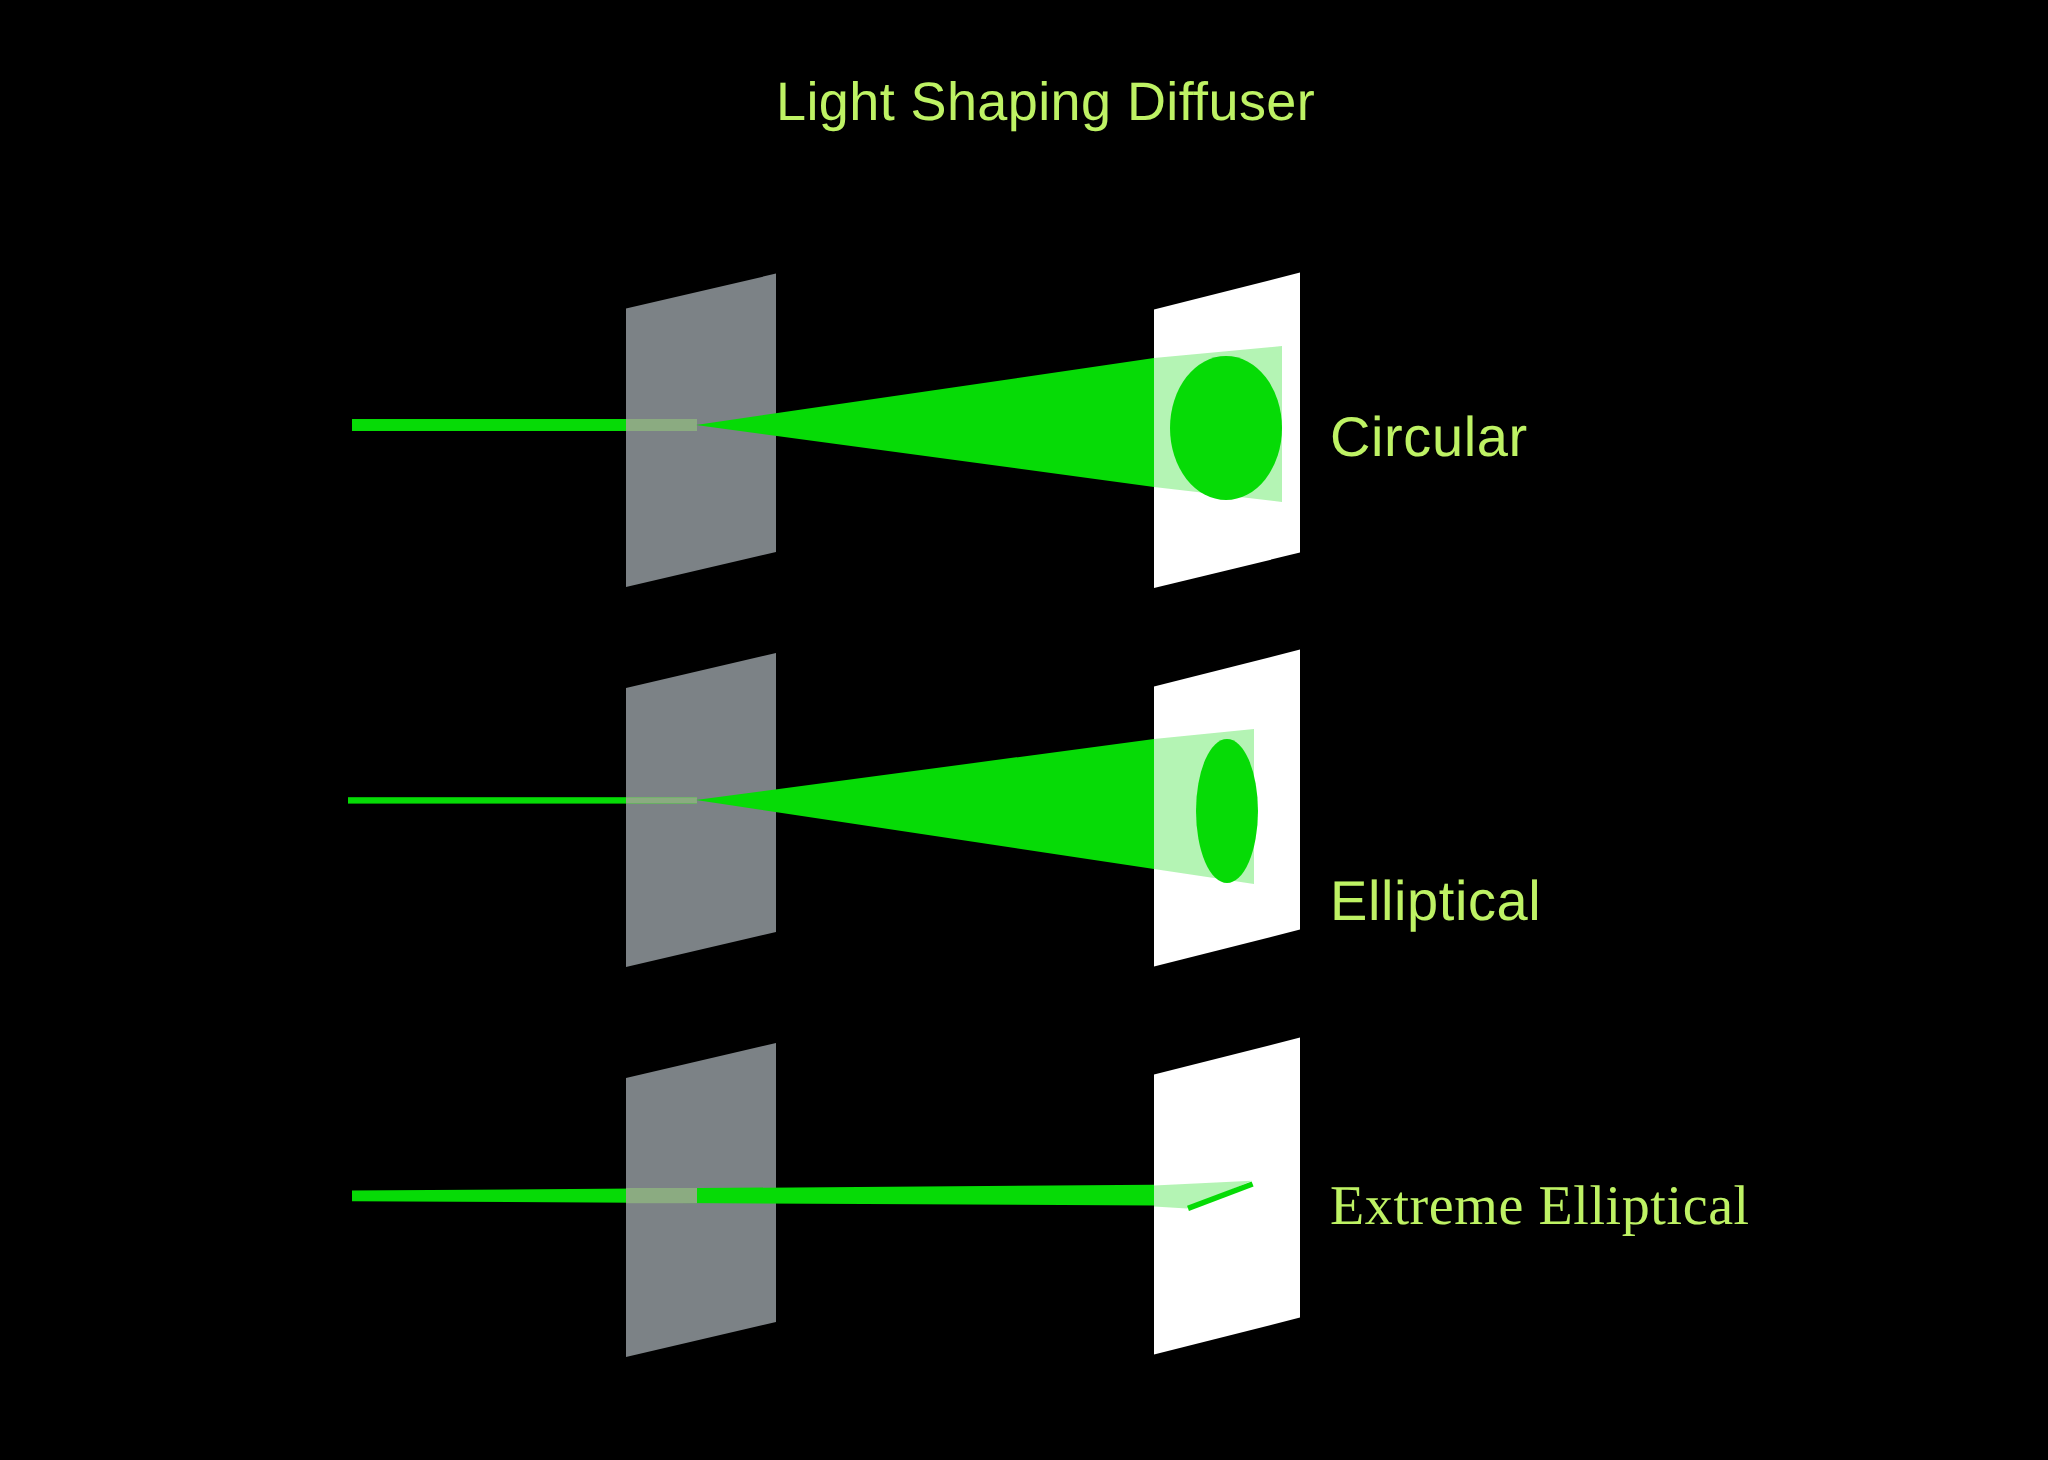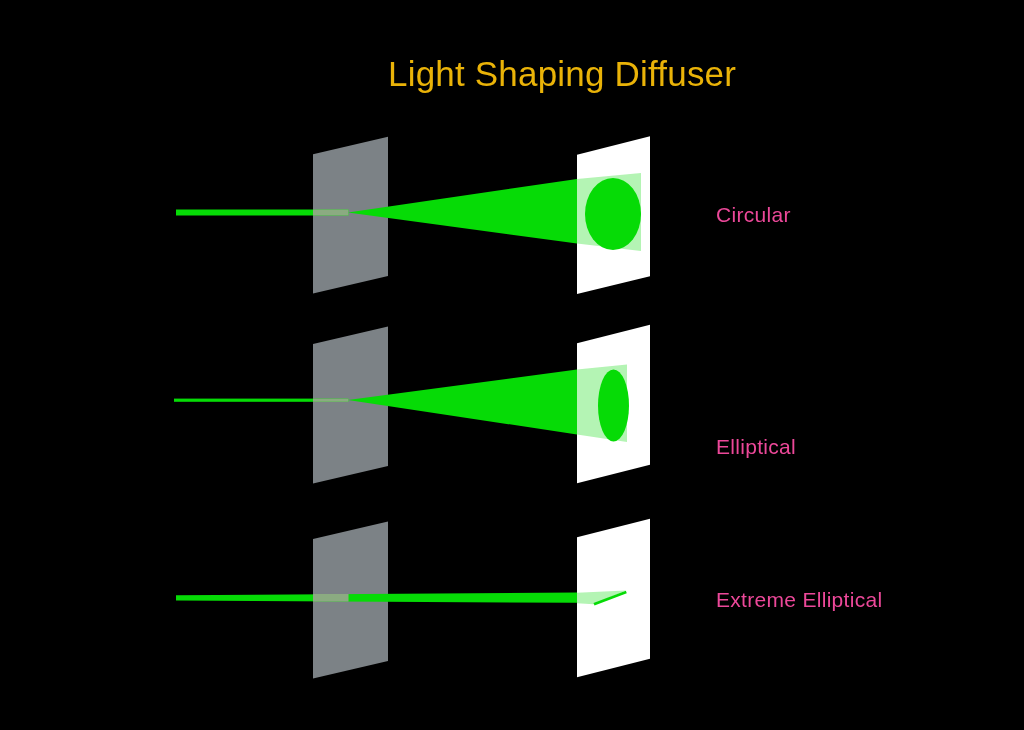--- a/index.html
+++ b/index.html
@@ -6,37 +6,37 @@
   .canvas{
     position:relative;
     width:1024px;height:730px;
     background:#000;
     overflow:hidden;
     font-family:"Liberation Sans", sans-serif;
   }
   .canvas svg{position:absolute;left:0;top:0;}
   .title{
     position:absolute;
-    left:388px;top:54px;
-    font-size:35px;
+    left:388px;top:36px;
+    font-size:27px;
     letter-spacing:.2px;
-    color:#eab308;
+    color:#bef264;
     white-space:nowrap;
   }
   .row-label{
     position:absolute;
-    left:716px;
-    font-size:21px;
+    left:665px;
+    font-size:28px;
     letter-spacing:.3px;
-    color:#ec4899;
+    color:#bef264;
     white-space:nowrap;
   }
   .row-label.r1{top:203px;}
   .row-label.r2{top:395px;margin-top:40px;}
-  .row-label.r3{top:588px;}
+  .row-label.r3{top:588px;font-family:Liberation Serif, serif;}
 </style>
 </head>
 <body>
 
 <div class="canvas">
 
   <svg width="1024" height="730" viewBox="0 0 1024 730">
 
     <g>
       <polygon points="577,154.7 650,136.3 650,276.3 577,294" fill="#FFFFFF"></polygon>

